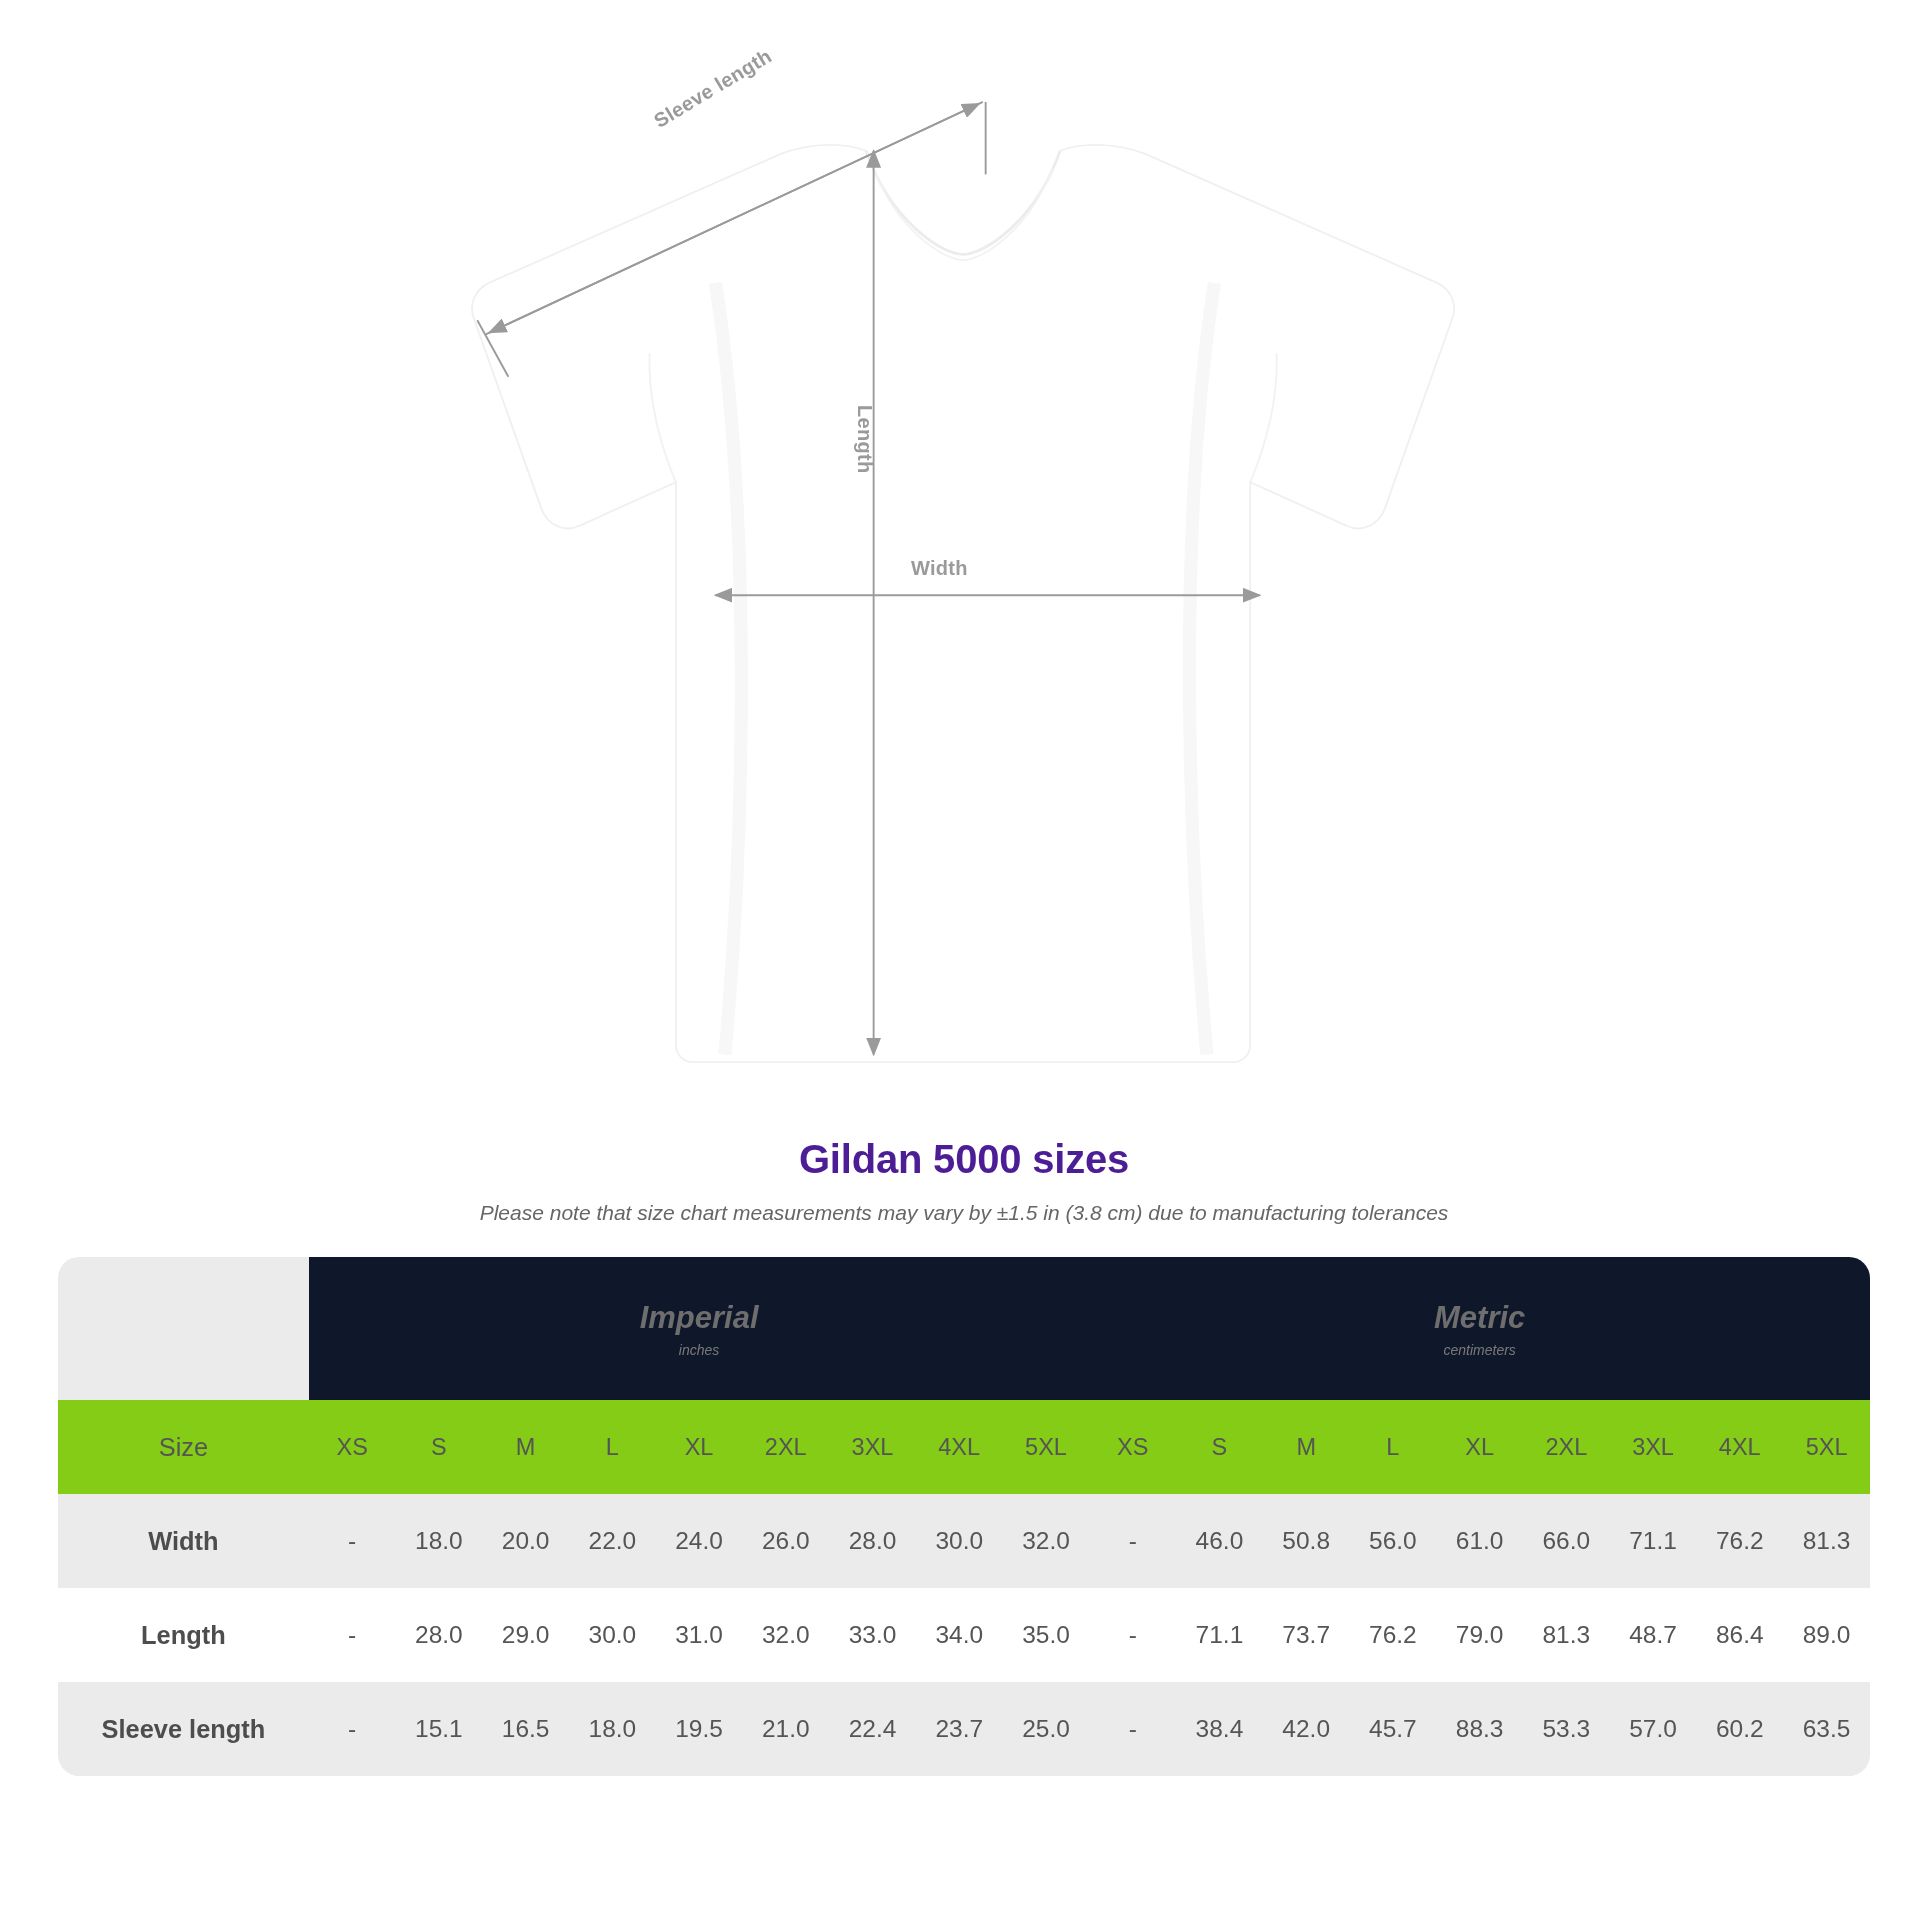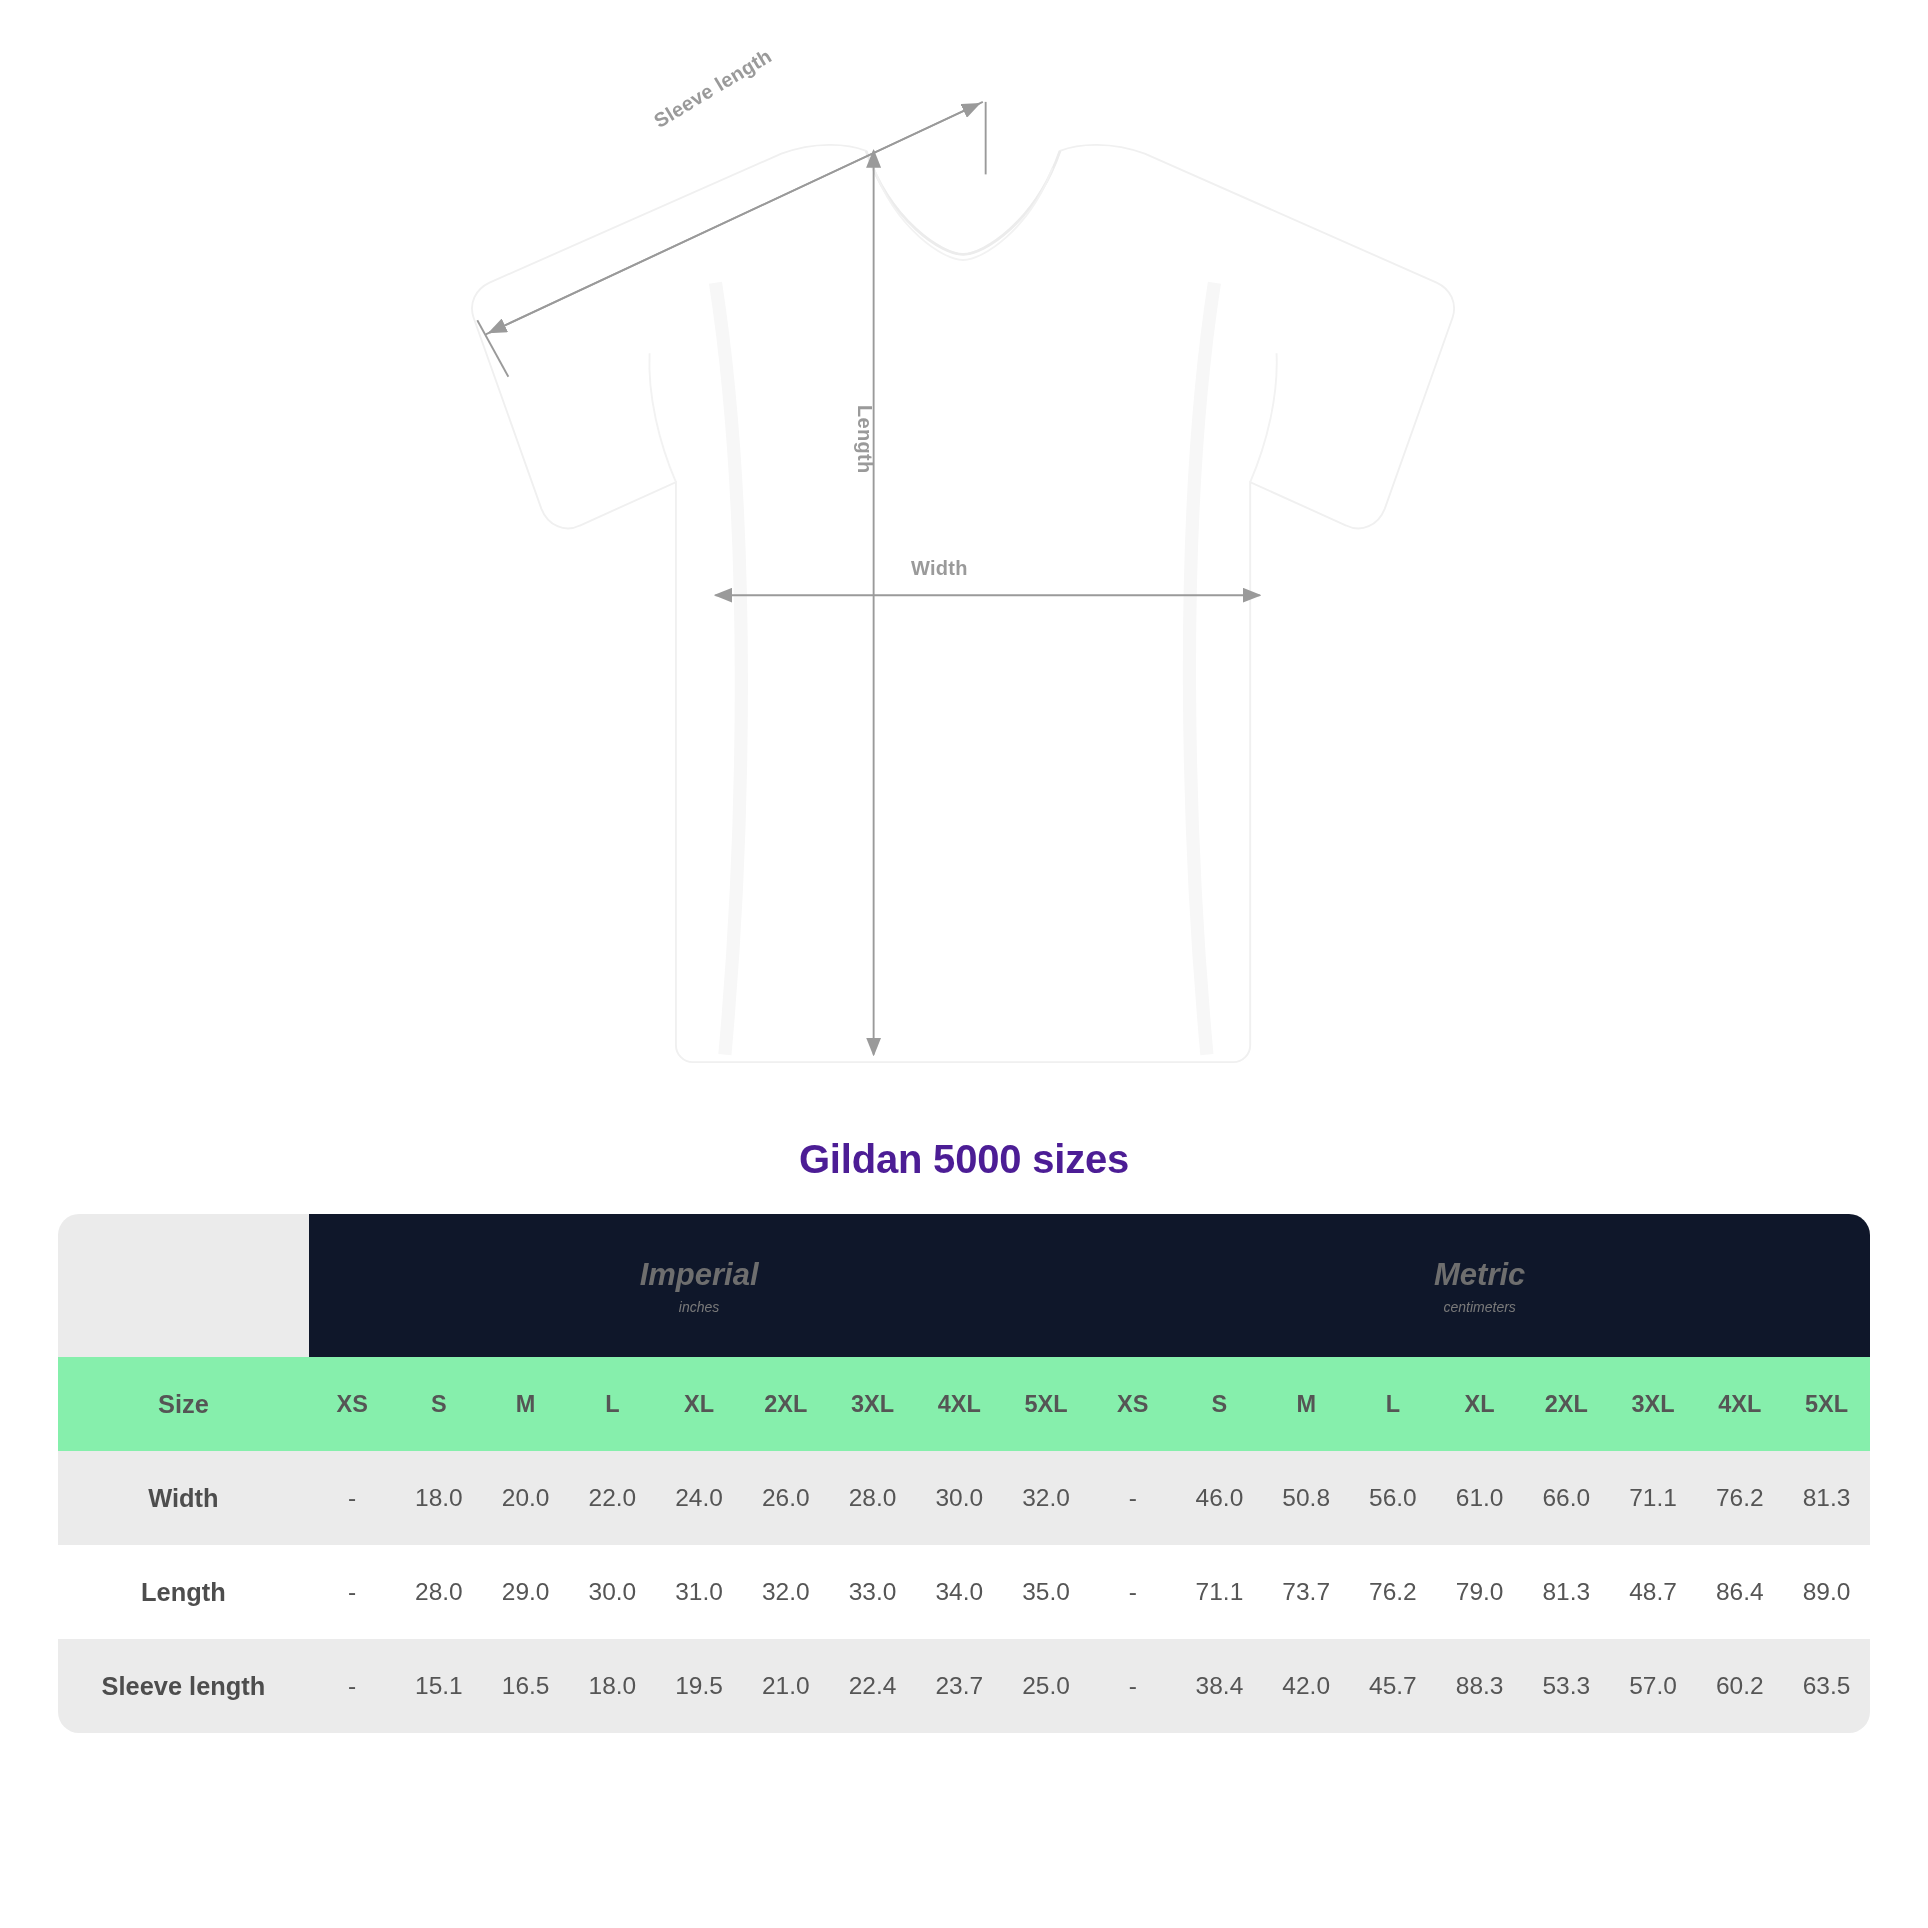--- a/index.html
+++ b/index.html
@@ -113,23 +113,23 @@
     line-height: 1.25;
   }
   .unit-sub {
     font-size: 14px;
     font-style: italic;
     color: #7a7a7a;
     margin-top: 3.8px;
   }
 
   .head-row td {
-    background: #86efac;
+    background: #84cc16;
     height: 92px;
-    font-weight: bold;
+    font-weight: normal;
     font-size: 24.5px;
     color: #555555;
   }
   .head-row td.rowhead {
     font-size: 25.4px;
   }
 
   .data-row td {
     height: 92px;
   }
@@ -216,20 +216,21 @@
       </g>
     </svg>
 
     <div class="dim-label sleeve">Sleeve length</div>
     <div class="dim-label length">Length</div>
     <div class="dim-label width">Width</div>
   </div>
 
   <div class="title-block">
     <h1 class="chart-title">Gildan 5000 sizes</h1>
+    <div class="chart-note">Please note that size chart measurements may vary by ±1.5 in (3.8 cm) due to manufacturing tolerances</div>
   </div>
 
   <div class="table-wrap">
     <table class="size-table">
       <colgroup>
         <col class="firstcol">
         <col class="datacol">
           <col class="datacol">
           <col class="datacol">
           <col class="datacol">

